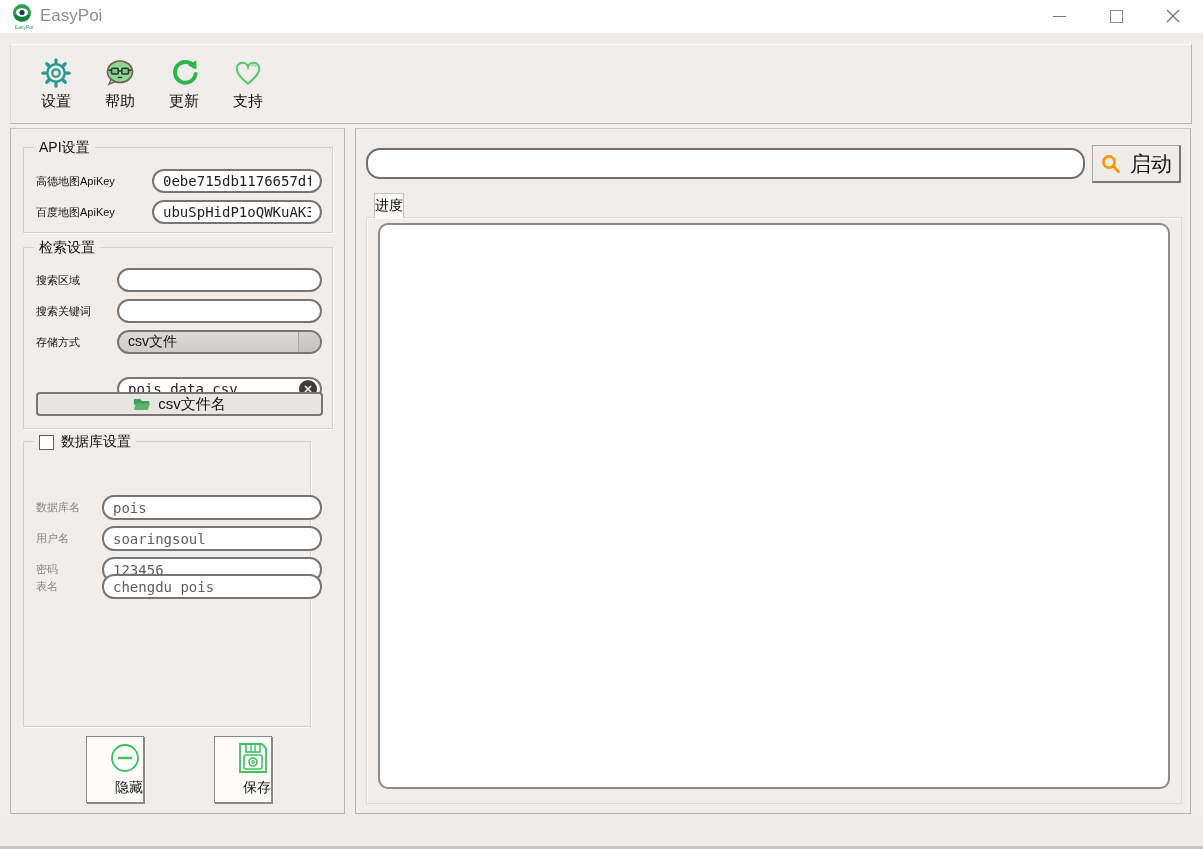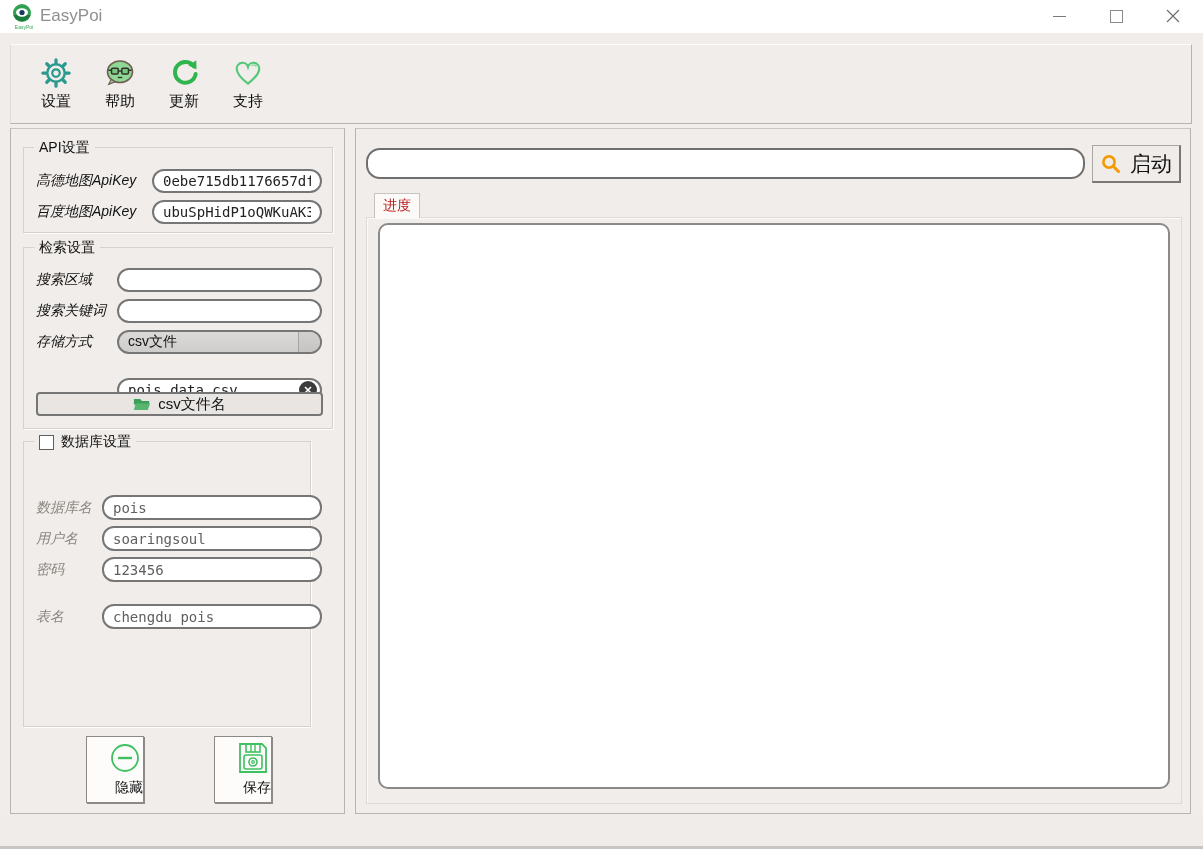--- a/index.html
+++ b/index.html
@@ -35,21 +35,21 @@
   
   .groupbox { position:absolute; border:1px solid #d5d1cd; box-shadow:1px 1px 0 rgba(255,255,255,.85); }
   .legend {
     position:absolute; top:-9px; left:10px; background:#f0edea; padding:0 5px;
     font-size:14px; color:#111; white-space:nowrap;
   }
   .gb-api    { left:12px; top:18px;  width:310px; height:86px;  }
   .gb-search { left:12px; top:118px; width:310px; height:182px; }
   .gb-db     { left:12px; top:312px; width:288px; height:286px; }
   .row { position:absolute; display:flex; align-items:center; }
-  .flabel { font-size:14px; color:#111; white-space:nowrap;font-style:italic; }
+  .flabel { font-size:11px; color:#111; white-space:nowrap; }
   .flabel.dim { color:#8a857f; }
   .pill-input {
     height:24px; border:2px solid #767676; border-radius:12px; background:#ffffff;
     font-family:"DejaVu Sans Mono", monospace; font-size:14px; color:#222;
     padding:0 9px; outline:none;
   }
   .pill-input.dimtext { color:#5f5f5f; }
   
   .combo {
     position:relative; height:24px; border:2px solid #767676; border-radius:12px;
@@ -92,24 +92,24 @@
     font-family:"DejaVu Sans Mono", monospace; font-size:15px; padding:0 12px; outline:none;
   }
   .start-btn {
     position:absolute; left:736px; top:16px; width:89px; height:38px;
     background:#efecea; border:1px solid #aaa6a2;
     border-right:2px solid #7a7672; border-bottom:2px solid #7a7672;
     display:flex; align-items:center; justify-content:center; gap:8px;
     font-size:21px; color:#111; cursor:default;
   }
   .tab {
-    position:absolute; left:18px; top:64px; width:46px; height:25px;
+    position:absolute; left:18px; top:64px; width:30px; height:25px;
     background:#fbfaf9; border:1px solid #c7c3bf; border-bottom:none;
     display:flex; align-items:center; justify-content:center;
-    font-size:14px; color:#b91c1c; z-index:2;text-align:right;
+    font-size:14px; color:#000000; z-index:2;text-align:right;
   }
   .tab-pane {
     position:absolute; left:10px; top:88px; width:816px; height:587px;
     border:1px solid #dedad6; box-shadow:inset 1px 1px 0 #fbfaf9; background:#f0edea;
   }
   .progress-area {
     position:absolute; left:11px; top:5px; width:792px; height:566px;
     background:#ffffff; border:2px solid #8a8a8a; border-radius:10px;
     font-family:"DejaVu Sans Mono", monospace; font-size:14px; color:#222;
     padding:8px; overflow:auto;
@@ -247,21 +247,21 @@
         <input class="pill-input dimtext" style="width: 220px; height: 25px;" value="pois">
       </div>
       <div class="row" style="left:12px; top:84px; width:286px;">
         <div class="flabel dim" style="width:66px;">用户名</div>
         <input class="pill-input dimtext" style="width: 220px; height: 25px;" value="soaringsoul">
       </div>
       <div class="row" style="left:12px; top:115px; width:286px;">
         <div class="flabel dim" style="width:66px;">密码</div>
         <input class="pill-input dimtext" style="width: 220px; height: 25px;" value="123456">
       </div>
-      <div class="row" style="left:12px; top:162px; width:286px;">
+      <div class="row" style="left:12px; top:132px; width:286px;">
         <div class="flabel dim" style="width:66px;">表名</div>
         <input class="pill-input dimtext" style="width: 220px; height: 25px;" value="chengdu_pois">
       </div>
     </div>
 
     <div class="icon-btn btn-hide">
       <svg width="36" height="36" viewBox="0 0 36 36">
         <circle cx="18" cy="18" r="13" fill="none" stroke="#3fc162" stroke-width="1.8"></circle>
         <path d="M11 18 h14" stroke="#3fc162" stroke-width="2.4"></path>
       </svg>

